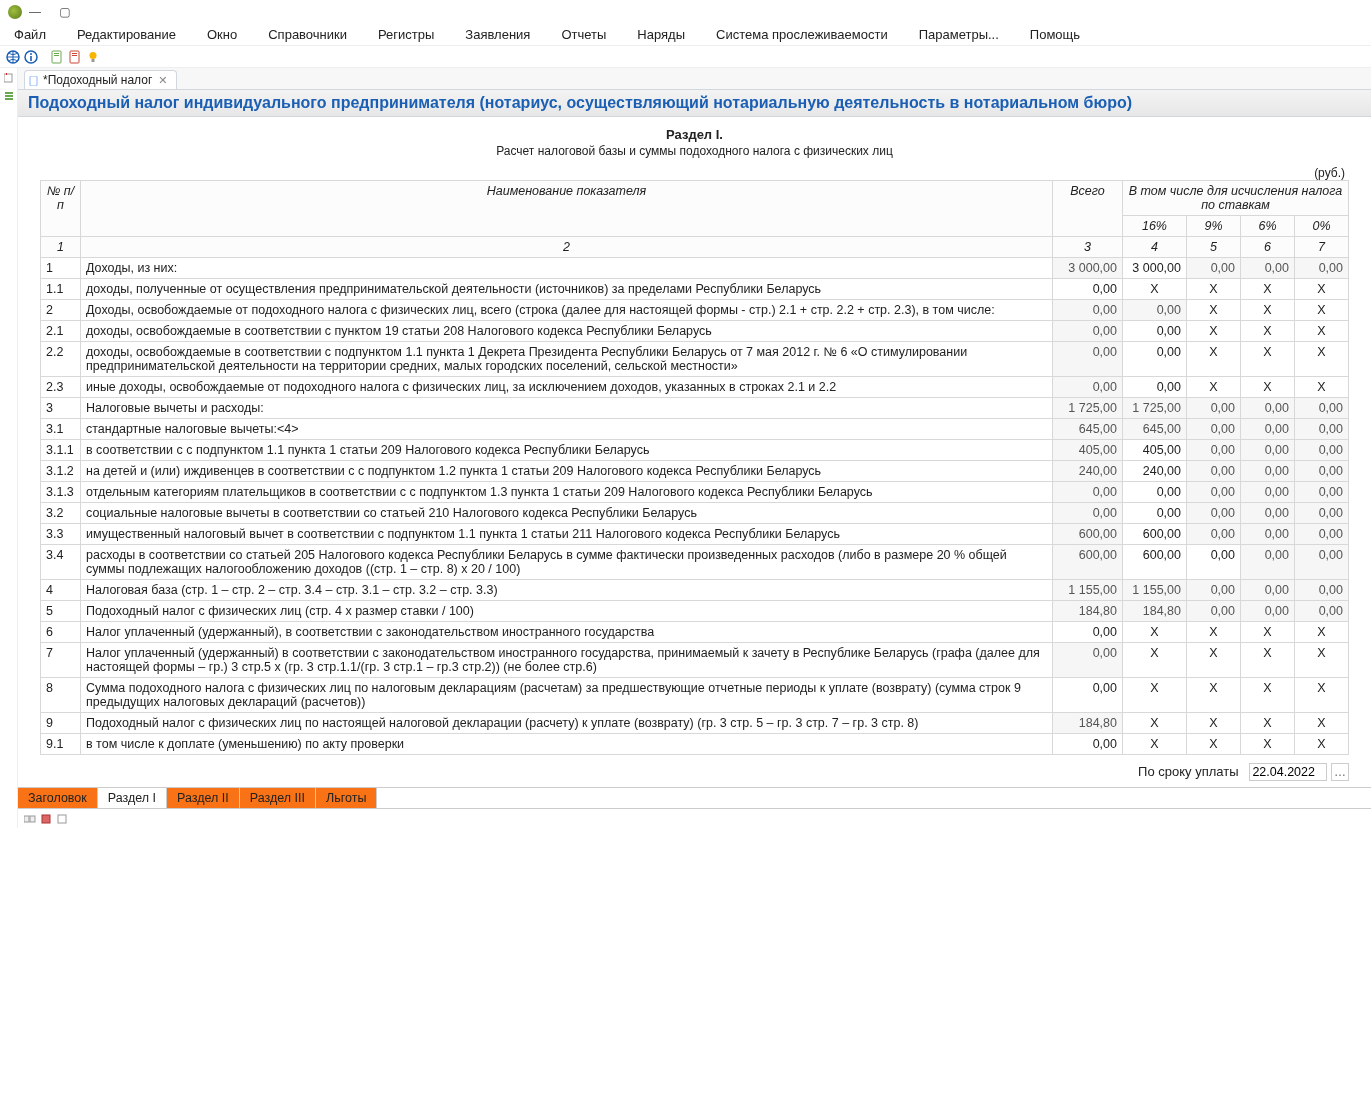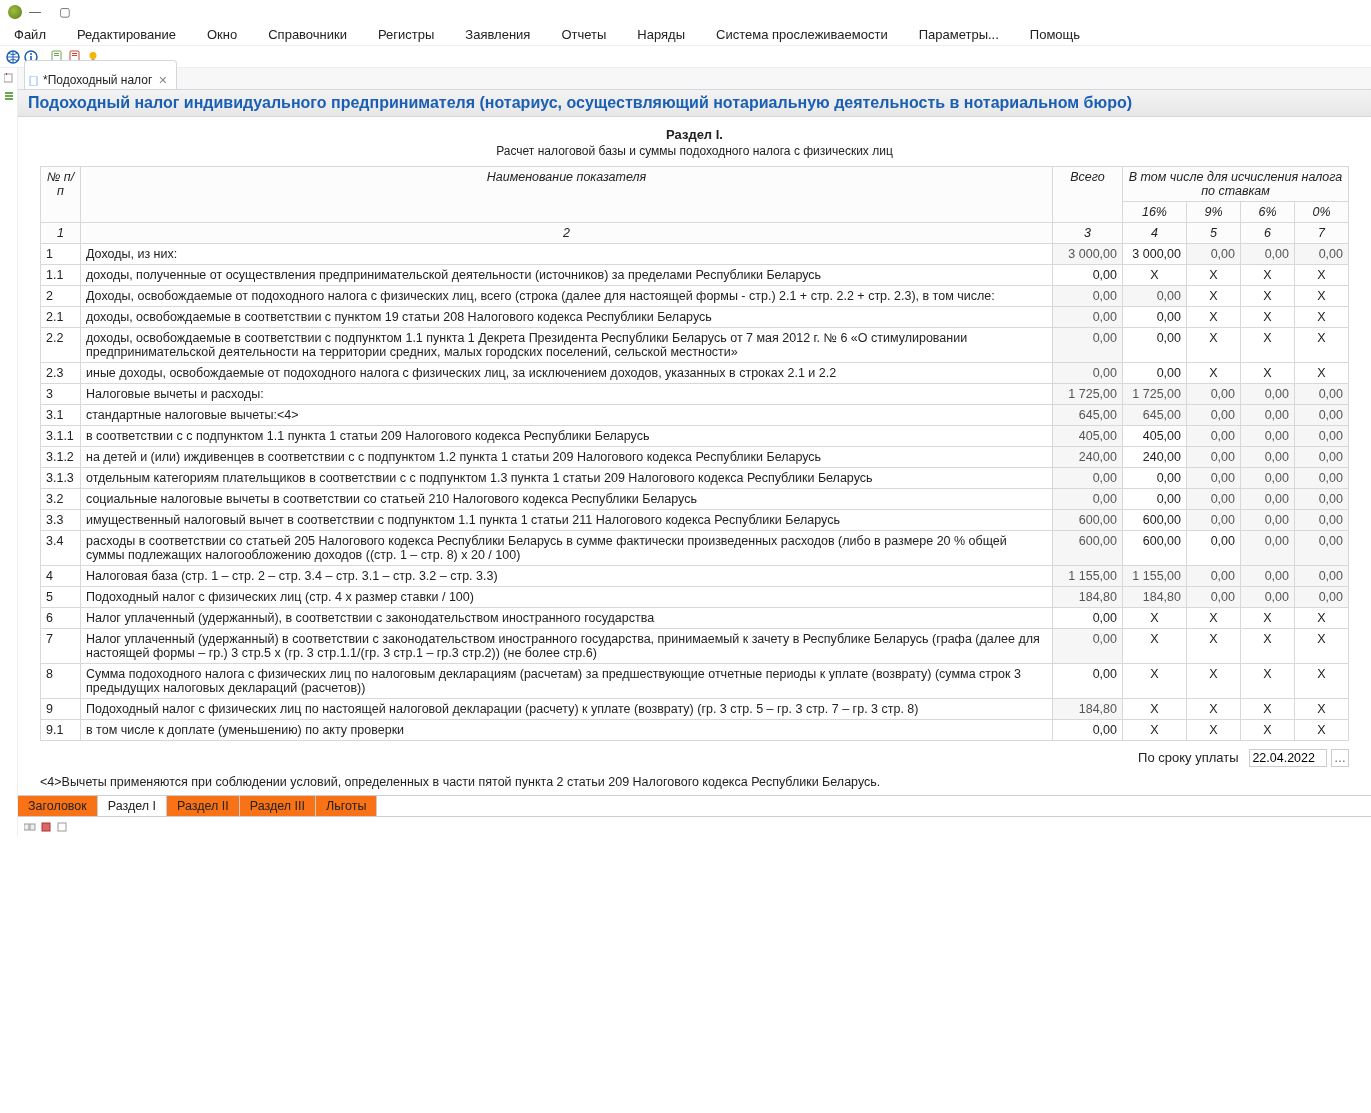--- a/index.html
+++ b/index.html
@@ -83,21 +83,21 @@
     align-items: flex-end;
     padding-left: 6px;
     background: #f7f7f7;
     border-bottom: 1px solid #d0d7de;
   }
   .tab {
     background: #ffffff;
     border: 1px solid #d0d7de;
     border-bottom: none;
     border-radius: 4px 4px 0 0;
-    padding: 12px 6px 2px 4px;
+    padding: 2px 6px 2px 4px;
     font-size: 12px;
     display: flex;
     align-items: center;
     gap: 4px;
   }
   .tab .tab-close { color:#888; font-size:11px; padding:0 2px;}
   .tab .tabicon { width:10px; height:10px; }
   
   .doc-header {
     background: linear-gradient(#f3f3f3, #e7e7e7);
@@ -296,20 +296,21 @@
         <span>*Подоходный налог</span>
         <span class="tab-close">✕</span>
       </div>
     </div>
 
     <div class="doc-header">Подоходный налог индивидуального предпринимателя (нотариус, осуществляющий нотариальную деятельность в нотариальном бюро)</div>
 
     <div class="section-wrap">
       <div class="section-title">Раздел I.</div>
       <div class="section-sub">Расчет налоговой базы и суммы подоходного налога с физических лиц</div>
+      <div class="unit-label">(руб.)</div>
 
       <table class="grid">
         <colgroup>
           <col style="width:40px">
           <col>
           <col style="width:70px">
           <col style="width:64px">
           <col style="width:54px">
           <col style="width:54px">
           <col style="width:54px">
@@ -495,21 +496,21 @@
               <td class="col-num">7</td>
               <td class="col-name">Налог уплаченный (удержанный) в соответствии с законодательством иностранного государства, принимаемый к зачету в Республике Беларусь (графа (далее для настоящей формы – гр.) 3 стр.5 x (гр. 3 стр.1.1/(гр. 3 стр.1 – гр.3 стр.2)) (не более стр.6)</td>
               <td class="col-total num-cell ro">0,00</td>
               <td class="col-val x-cell">X</td>
               <td class="col-val x-cell">X</td>
               <td class="col-val x-cell">X</td>
               <td class="col-val x-cell">X</td>
             </tr>
             <tr>
               <td class="col-num">8</td>
-              <td class="col-name">Сумма подоходного налога с физических лиц по налоговым декларациям (расчетам) за предшествующие отчетные периоды к уплате (возврату) (сумма строк 3 предыдущих налоговых деклараций (расчетов))</td>
+              <td class="col-name">Сумма подоходного налога с физических лиц по налоговым декларациям (расчетам) за предшествующие отчетные периоды к уплате (возврату) (сумма строк 9 предыдущих налоговых деклараций (расчетов))</td>
               <td class="col-total num-cell">0,00</td>
               <td class="col-val x-cell">X</td>
               <td class="col-val x-cell">X</td>
               <td class="col-val x-cell">X</td>
               <td class="col-val x-cell">X</td>
             </tr>
             <tr>
               <td class="col-num">9</td>
               <td class="col-name">Подоходный налог с физических лиц по настоящей налоговой декларации (расчету) к уплате (возврату) (гр. 3 стр. 5 – гр. 3 стр. 7 – гр. 3 стр. 8)</td>
               <td class="col-total num-cell ro">184,80</td>
@@ -531,21 +532,20 @@
       </table>
     </div>
 
     <div class="due-row">
       <span>По сроку уплаты</span>
       &nbsp;
       <input type="text" value="22.04.2022" style="">
       <span class="cal-btn">…</span>
     </div>
 
-    <div class="footnote">&lt;4&gt;Вычеты применяются при соблюдении условий, определенных в части пятой пункта 2 статьи 209 Налогового кодекса Республики Беларусь.</div>
 
     <div class="bottom-tabs" id="bottom-tabs">
         <span>Заголовок</span>
         <span class="active">Раздел I</span>
         <span>Раздел II</span>
         <span>Раздел III</span>
         <span>Льготы</span>
       </div>
 
     <div class="statusbar">

